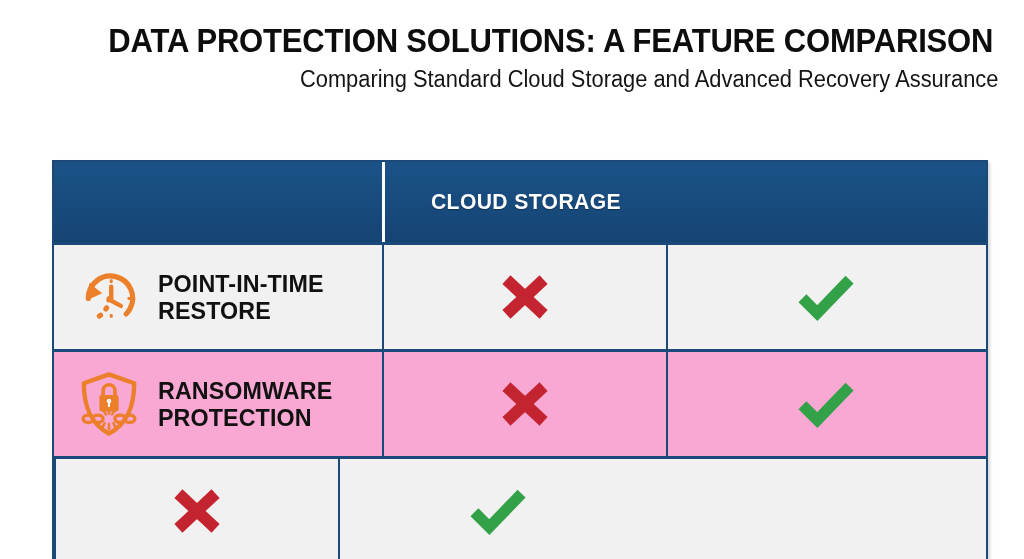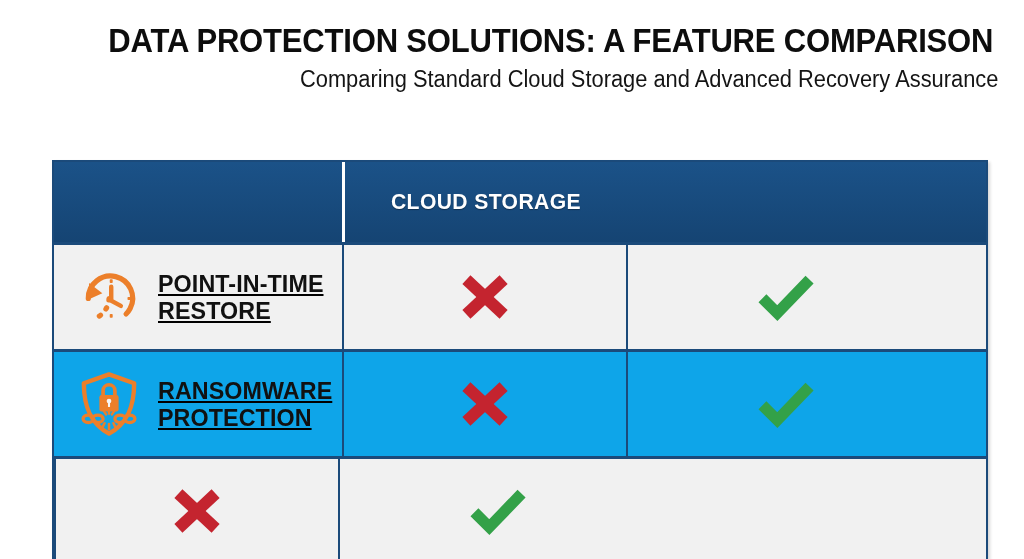--- a/index.html
+++ b/index.html
@@ -73,31 +73,31 @@
   .row.header {
     height: 80px;
     background: #174a7c;
     background: linear-gradient(180deg, #1b5288 0%, #154473 100%);
   }
   .row.body {
     height: 107px;
     border-top: 3px solid #1b4a7a;
   }
   .row.alt {
-    background: #0ea5e9;
+    background: #f9a8d4;
   }
   .row.plain {
     background: #f1f1f1;
   }
   .cell {
     box-sizing: border-box;
     display: flex;
     align-items: center;
   }
-  .c-feature { width: 288px; text-decoration: underline; }
+  .c-feature { width: 328px; }
   .c-mid     { width: 284px; justify-content: center; }
   .c-right   { width: 317px; justify-content: center; }
 
   .row.header .c-mid,
   .row.header .c-right {
     border-left: 3px solid #ffffff;
   }
   .row.body .c-mid,
   .row.body .c-right {
     border-left: 2px solid #1b4a7a;

